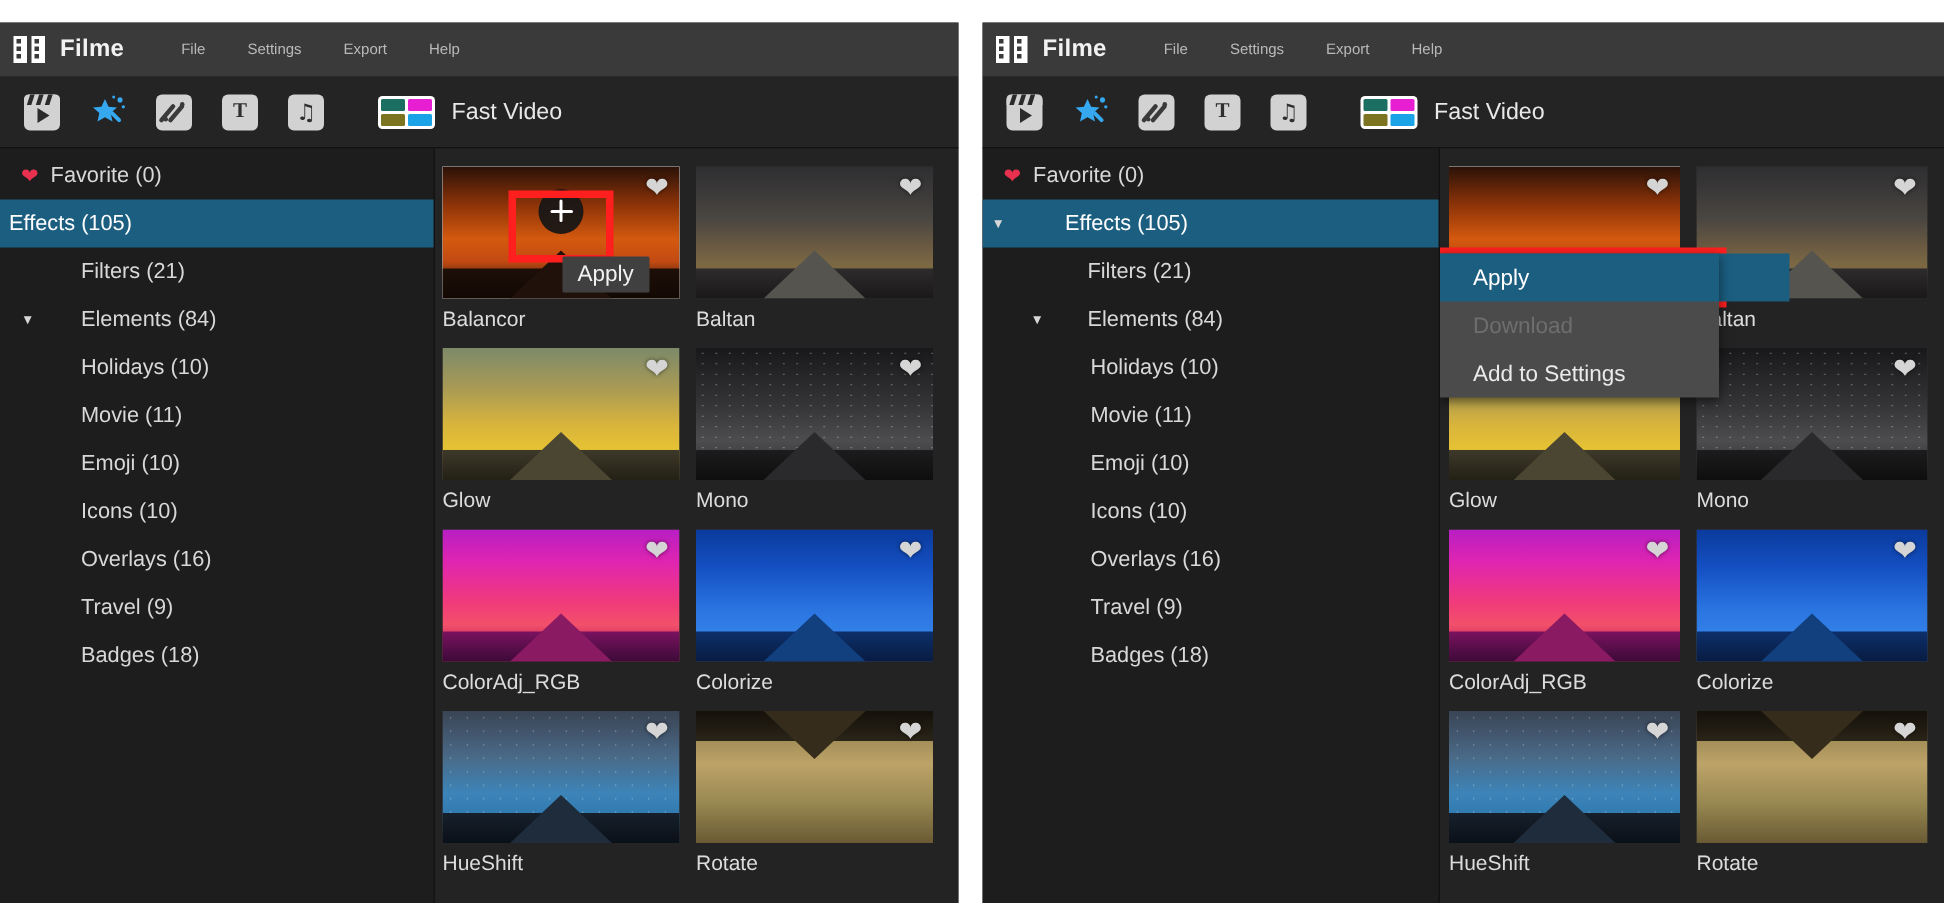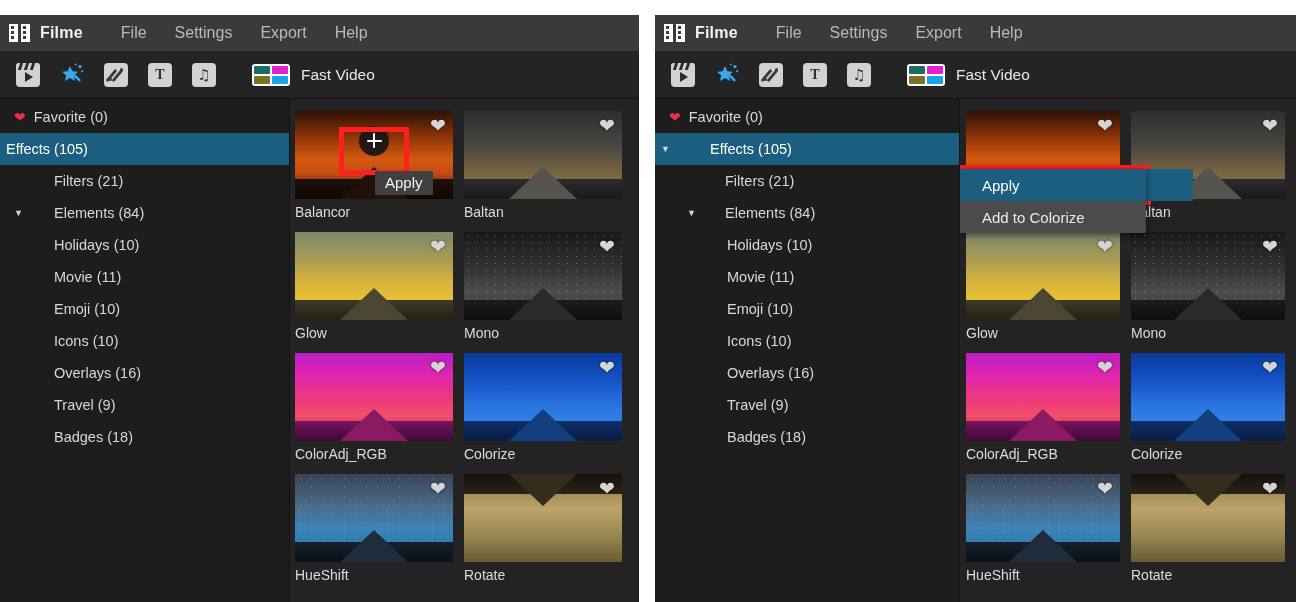--- a/index.html
+++ b/index.html
@@ -30,21 +30,21 @@
   .logo-icon .strip.b { left: 12px; }
   .logo-icon .perf {
     position: absolute; width: 2.5px; height: 2.5px; background: #3a3a3a;
   }
   .brand {
     color: #f2f2f2; font-size: 16px; font-weight: bold;
     margin-left: 9px; letter-spacing: .2px;
   }
   .menubar { display: flex; margin-left: 24px; gap: 0; }
   .menu-item {
-    color: #b9b9b9; font-size: 16px; padding: 4px 14px;
+    color: #b9b9b9; font-size: 10px; padding: 4px 14px;
     cursor: default; white-space: nowrap;
   }
 
   
   .toolbar {
     height: 48px; background: #242424;
     display: flex; align-items: center; padding-left: 6px;
     border-bottom: 1px solid #121212;
   }
   .tool {
@@ -619,21 +619,22 @@
             </div>
             <div class="cap">Rotate</div>
           </div>
 
         </div>
 
         <div class="ctx-hl-extra" style="left:186px;top:70px;width:47px;height:32px"></div>
 
         <div class="ctx-menu" style="left:0px;top:70px">
           <div class="ctx-item highlight">Apply</div>
-          <div class="ctx-item">Add to Colorize</div>
+          <div class="ctx-item disabled">Download</div>
+          <div class="ctx-item">Add to Settings</div>
         </div>
 
         <div class="red-box" style="position:absolute;left:-2px;top:66px;width:193px;height:40px"></div>
       </div>
     </div>
   </div>
 
 </div>
 
 </body></html>

